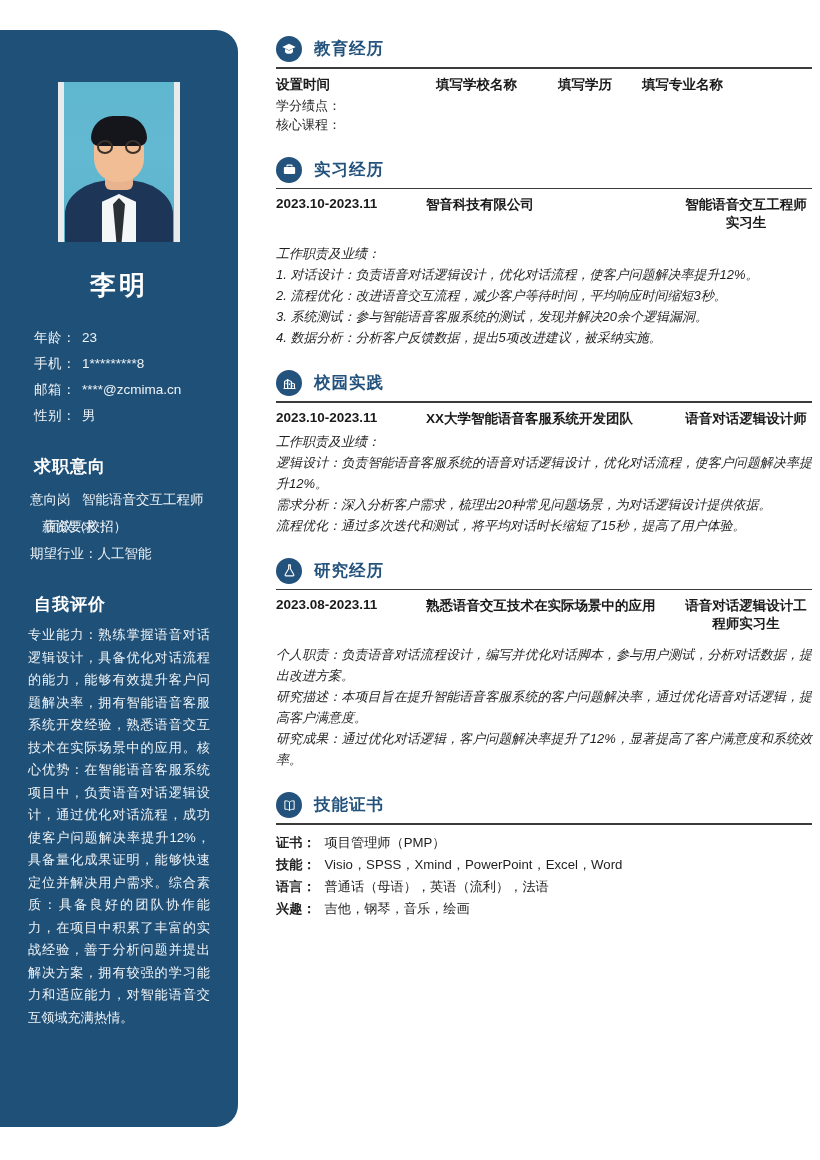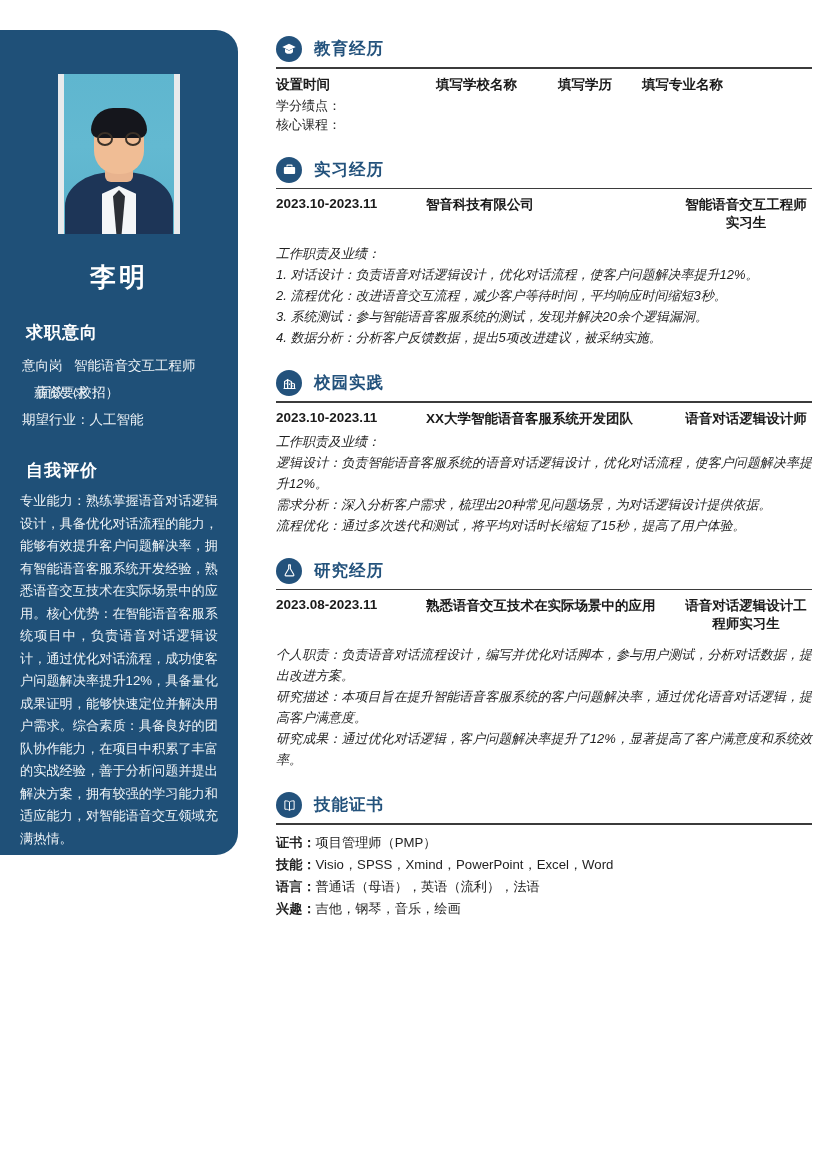--- a/index.html
+++ b/index.html
@@ -14,26 +14,26 @@
     position: relative;
     overflow: hidden;
   }
 
   
   .sidebar {
     position: absolute;
     left: 0;
     top: 30px;
     width: 238px;
-    height: 825px;
+    height: 1097px;
     background: #1F5078;
     border-top-right-radius: 22px;
     border-bottom-right-radius: 22px;
     box-sizing: border-box;
-    padding: 4px;
+    padding: 12px;
     color: #ffffff;
   }
 
   .photo-wrap {
     width: 122px;
     height: 160px;
     margin: 40px auto 0 auto;
     background: #e8eaec;
     padding: 0 6px;
     box-sizing: border-box;
@@ -264,21 +264,21 @@
     font-style: italic;
   }
   .body-text p { margin: 0; }
 
   .kv-row {
     font-size: 13.2px;
     color: #1f1f1f;
     line-height: 22px;
   }
   .kv-row .k { font-weight: bold; }
-  .kv-row .v { margin-left: 0; }
+  .kv-row .v { margin-left: 9px; }
 
   .sp-8 { height: 8px; }
   .sp-18 { height: 18px; }
 </style>
 </head>
 <body>
 
 <div class="sidebar">
 
   <div class="photo-wrap">
@@ -288,20 +288,34 @@
       <div class="ph-tie"></div>
       <div class="ph-neck"></div>
       <div class="ph-head"></div>
       <div class="ph-hair"></div>
       <div class="ph-glass"></div>
     </div>
   </div>
 
   <div class="name">李明</div>
 
+  <div class="info-list">
+    <div class="info-row">
+      <span class="lbl">年龄：</span><span class="val">23</span>
+    </div>
+    <div class="info-row">
+      <span class="lbl">手机：</span><span class="val">1*********8</span>
+    </div>
+    <div class="info-row">
+      <span class="lbl">邮箱：</span><span class="val">****@zcmima.cn</span>
+    </div>
+    <div class="info-row">
+      <span class="lbl">性别：</span><span class="val">男</span>
+    </div>
+  </div>
 
   <div class="side-head">求职意向</div>
 
   <div class="intent-list">
     <div class="intent-row">
       <span>意向岗</span><span class="sep">&nbsp;&nbsp;</span><span>智能语音交互工程师</span>
     </div>
     <div class="intent-overlap">
       <span class="ov1">薪资要求：</span>
       <span class="ov2">面议（校招）</span>

